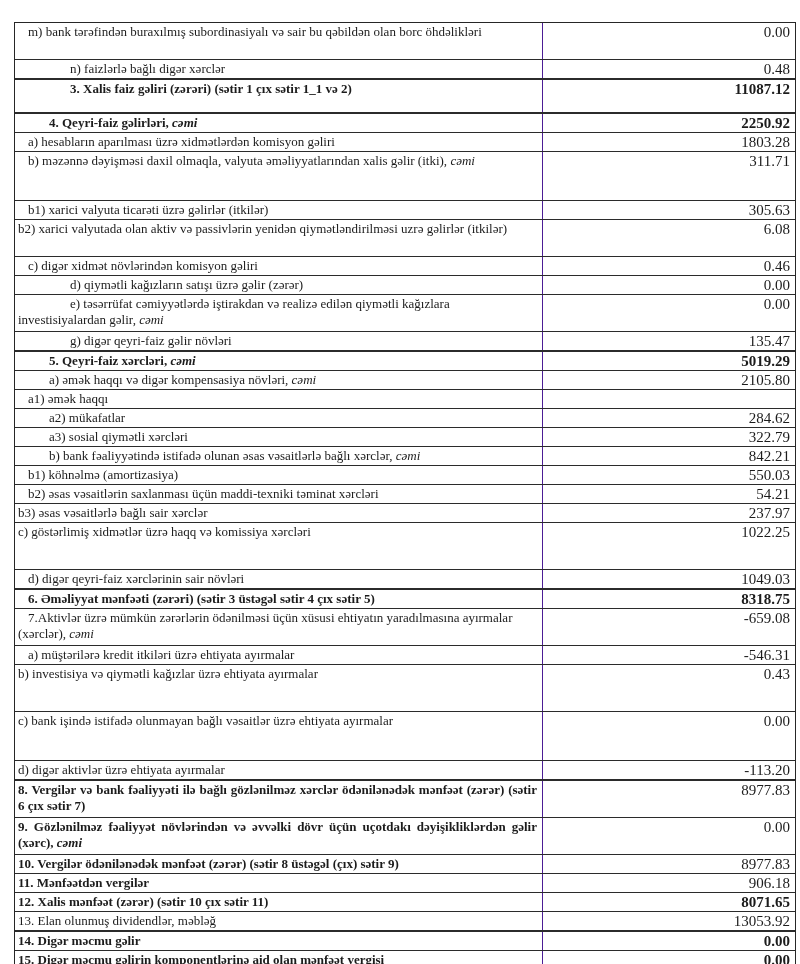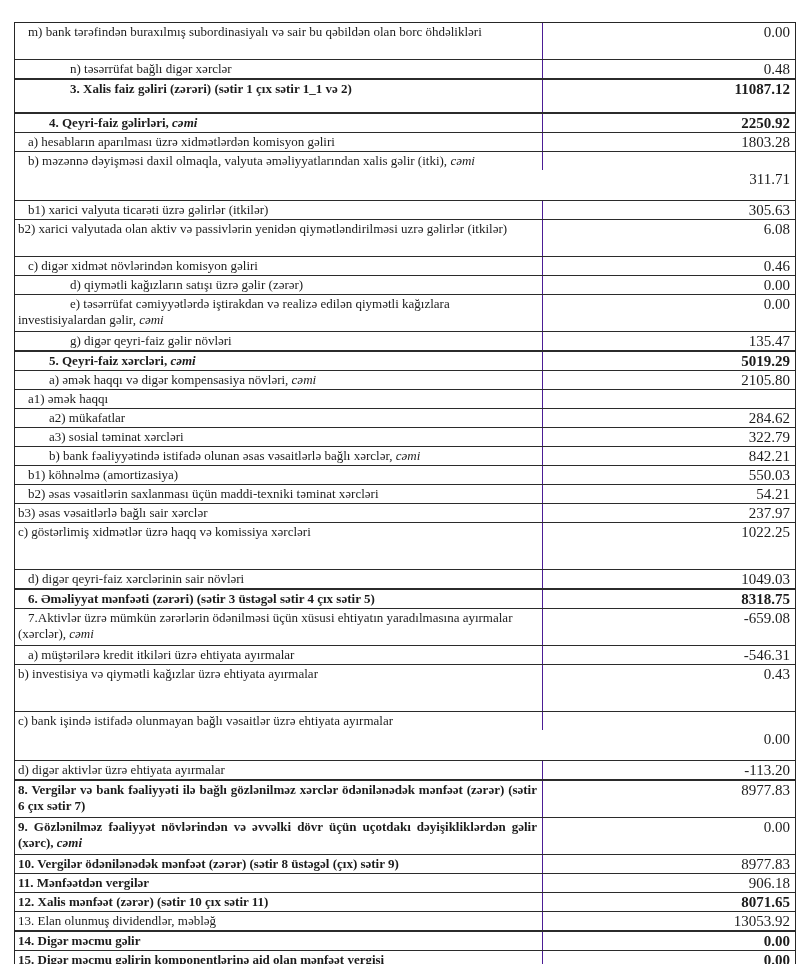--- a/index.html
+++ b/index.html
@@ -30,36 +30,36 @@
     font-size:15px;line-height:16px;
   }
   .b{font-weight:bold;}
   .just{text-align:justify;}
   .i1{text-indent:10px;}
   .i2{text-indent:31px;}
   .i3{text-indent:52px;}
   .h32{min-height:32px;}
   .h36{min-height:36px;}
   .h46{min-height:46px;}
-  .h48{min-height:48px;flex-direction:column;}
+  .h48{min-height:48px;}
   .em{font-style:italic;}
 </style>
 </head>
 <body>
 
 <div class="page">
   <div class="tbl">
 
     <div class="row h36">
       <div class="cell-l i1">m) bank tərəfindən buraxılmış subordinasiyalı və sair bu qəbildən olan borc öhdəlikləri</div>
       <div class="cell-v">0.00</div>
     </div>
 
     <div class="row">
-      <div class="cell-l i3">n) təsərrüfat bağlı digər xərclər</div>
+      <div class="cell-l i3">n) faizlərlə bağlı digər xərclər</div>
       <div class="cell-v">0.48</div>
     </div>
 
     <div class="row thick h32">
       <div class="cell-l i3 b">3. Xalis faiz gəliri (zərəri) (sətir 1 çıx sətir 1_1 və 2)</div>
       <div class="cell-v b">11087.12</div>
     </div>
 
     <div class="row thick">
       <div class="cell-l i2 b"><span>4. Qeyri-faiz gəlirləri, </span><span class="em">cəmi</span></div>
@@ -119,21 +119,21 @@
     <div class="row">
       <div class="cell-l i1">a1) əmək haqqı</div>
     </div>
 
     <div class="row">
       <div class="cell-l i2">a2) mükafatlar</div>
       <div class="cell-v">284.62</div>
     </div>
 
     <div class="row">
-      <div class="cell-l i2">a3) sosial təminat xərcləri</div>
+      <div class="cell-l i2">a3) sosial qiymətli xərcləri</div>
       <div class="cell-v">322.79</div>
     </div>
 
     <div class="row">
       <div class="cell-l i2"><span>b) bank fəaliyyətində istifadə olunan əsas vəsaitlərlə bağlı xərclər, </span><span class="em">cəmi</span></div>
       <div class="cell-v">842.21</div>
     </div>
 
     <div class="row">
       <div class="cell-l i1">b1) köhnəlmə (amortizasiya)</div>

